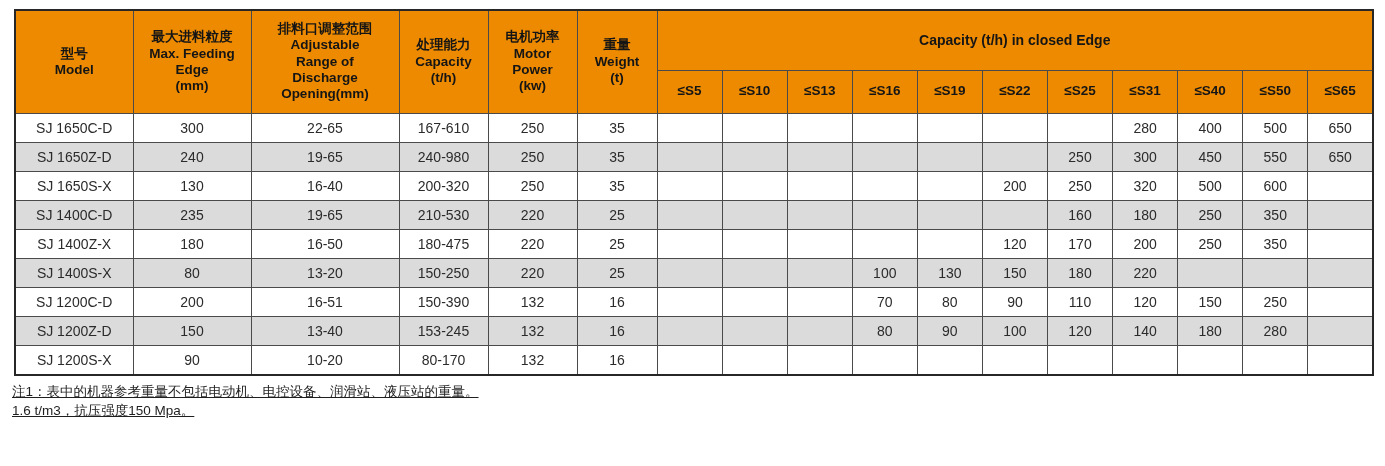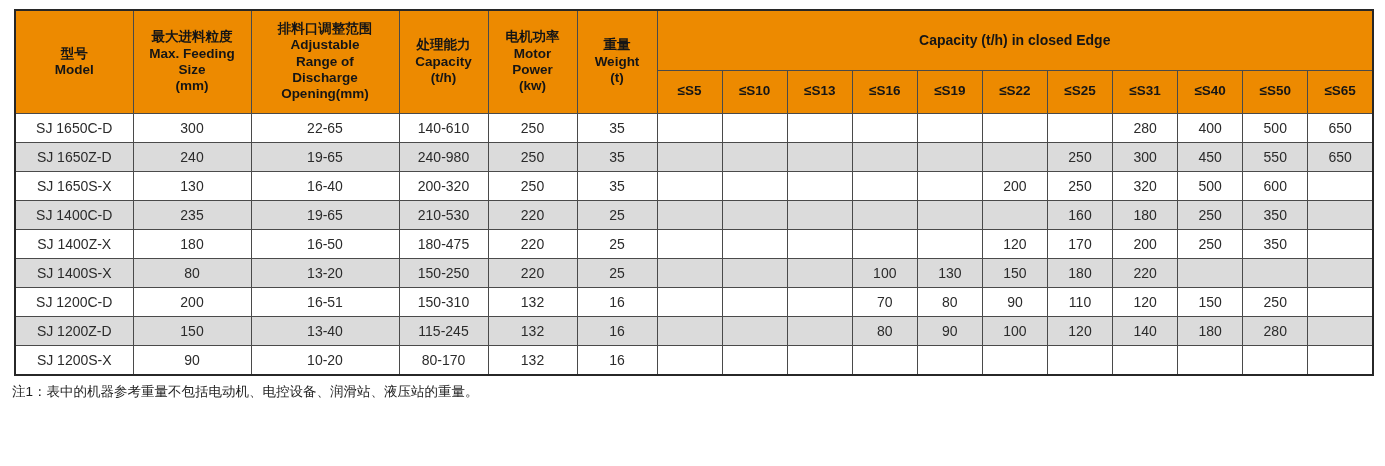--- a/index.html
+++ b/index.html
@@ -59,21 +59,21 @@
   }
   .notes {
     position: absolute;
     left: 12px;
     top: 383px;
     width: 1365px;
     font-size: 13.5px;
     color: #1f1f1f;
     line-height: 1.4;
   }
-  .note-line { white-space: nowrap; }
+  .note-line { white-space: nowrap; text-decoration: underline; }
 </style>
 </head>
 <body>
 
 <div class="page">
 
   <table class="spec-table">
     <colgroup>
       <col style="width:118px">
       <col style="width:118px">
@@ -81,21 +81,21 @@
       <col style="width:89px">
       <col style="width:89px">
       <col style="width:80px">
     </colgroup>
     <thead>
       <tr class="hdr-top">
         <th rowspan="2">型号
 Model</th>
         <th rowspan="2">最大进料粒度
 Max. Feeding
-Size
+Edge
 (mm)</th>
         <th rowspan="2">排料口调整范围
 Adjustable
 Range of
 Discharge
 Opening(mm)</th>
         <th rowspan="2">处理能力
 Capacity
 (t/h)</th>
         <th rowspan="2">电机功率
@@ -119,21 +119,21 @@
           <th class="s-head">≤S40</th>
           <th class="s-head">≤S50</th>
           <th class="s-head">≤S65</th>
         </tr>
     </thead>
     <tbody id="table-body">
         <tr>
           <td>SJ 1650C-D</td>
           <td>300</td>
           <td>22-65</td>
-          <td>140-610</td>
+          <td>167-610</td>
           <td>250</td>
           <td>35</td>
           <td></td>
           <td></td>
           <td></td>
           <td></td>
           <td></td>
           <td></td>
           <td></td>
           <td>280</td>
@@ -233,40 +233,40 @@
           <td>180</td>
           <td>220</td>
           <td></td>
           <td></td>
           <td></td>
         </tr>
         <tr>
           <td>SJ 1200C-D</td>
           <td>200</td>
           <td>16-51</td>
-          <td>150-310</td>
+          <td>150-390</td>
           <td>132</td>
           <td>16</td>
           <td></td>
           <td></td>
           <td></td>
           <td>70</td>
           <td>80</td>
           <td>90</td>
           <td>110</td>
           <td>120</td>
           <td>150</td>
           <td>250</td>
           <td></td>
         </tr>
         <tr class="alt">
           <td>SJ 1200Z-D</td>
           <td>150</td>
           <td>13-40</td>
-          <td>115-245</td>
+          <td>153-245</td>
           <td>132</td>
           <td>16</td>
           <td></td>
           <td></td>
           <td></td>
           <td>80</td>
           <td>90</td>
           <td>100</td>
           <td>120</td>
           <td>140</td>
@@ -291,15 +291,16 @@
           <td></td>
           <td></td>
           <td></td>
           <td></td>
         </tr>
       </tbody>
   </table>
 
   <div class="notes">
     <div class="note-line">注1：表中的机器参考重量不包括电动机、电控设备、润滑站、液压站的重量。</div>
+    <div class="note-line">1.6 t/m3，抗压强度150 Mpa。</div>
   </div>
 
 </div>
 
 </body></html>

